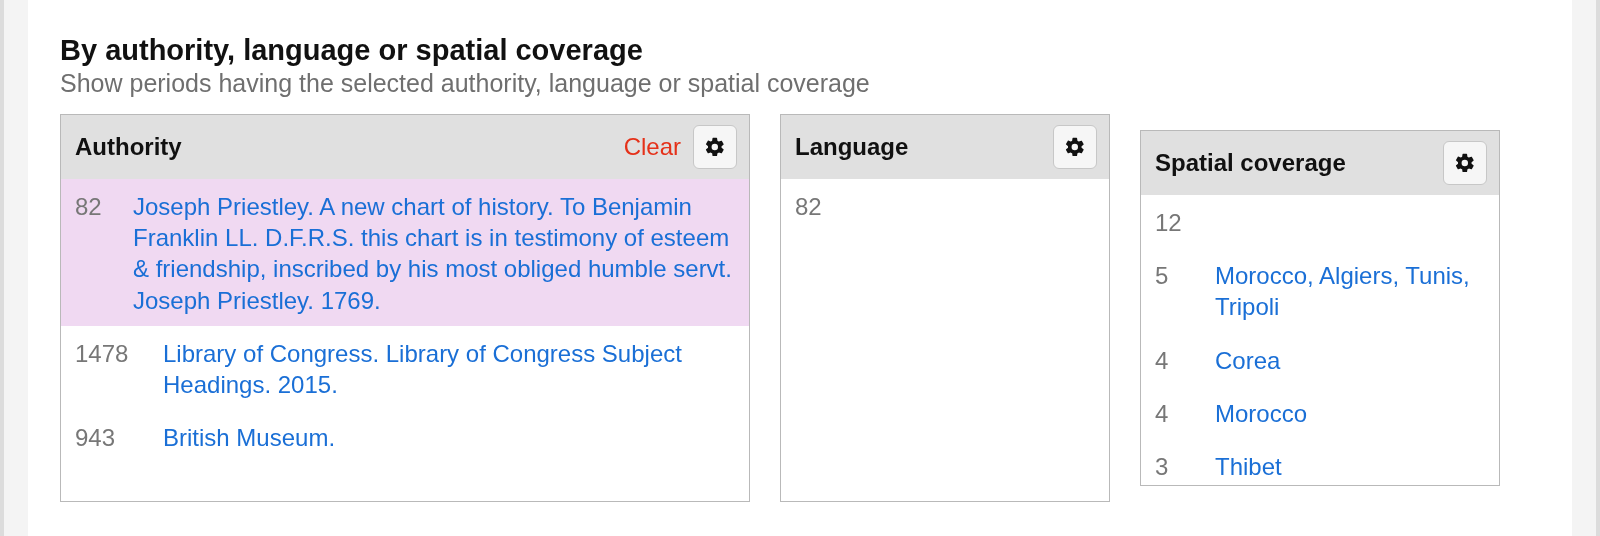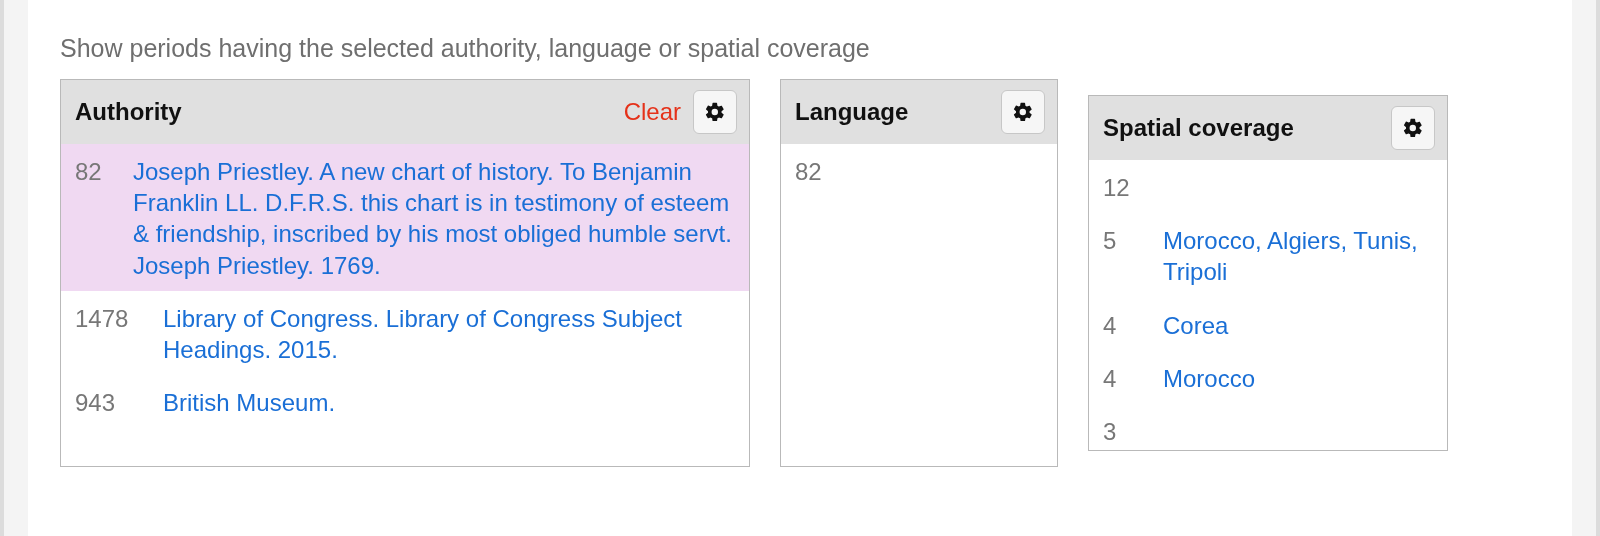--- a/index.html
+++ b/index.html
@@ -42,21 +42,21 @@
     align-items: center;
   }
   .panel {
     border: 1px solid #b9b9b9;
     background: #fff;
     flex: 0 0 auto;
     display: flex;
     flex-direction: column;
   }
   .panel-authority { width: 690px; height: 388px; }
-  .panel-language  { width: 278px; height: 388px; }
+  .panel-language  { width: 330px; height: 388px; }
   .panel-spatial   { width: 360px; height: 356px; }
   .panel-header {
     background: #e0e0e0;
     display: flex;
     align-items: center;
     padding: 10px 12px 10px 14px;
     gap: 8px;
   }
   .panel-title {
     font-size: 24px;
@@ -107,20 +107,21 @@
     color: #1a6fd6;
     flex: 1 1 auto;
   }
   .panel-spatial .count { min-width: 60px; }
 </style>
 </head>
 <body>
 
 <div class="outer">
   <div class="content">
+    <h2 class="section-title">By authority, language or spatial coverage</h2>
     <p class="section-sub">Show periods having the selected authority, language or spatial coverage</p>
 
     <div class="panels">
 
       <div class="panel panel-authority">
         <div class="panel-header">
           <span class="panel-title">Authority</span>
           <a class="clear-link">Clear</a>
           <div class="gear-btn">
             <svg viewBox="0 0 24 24">
@@ -181,20 +182,21 @@
             <div class="row">
               <span class="count">4</span>
               <span class="label">Corea</span>
             </div>
             <div class="row">
               <span class="count">4</span>
               <span class="label">Morocco</span>
             </div>
             <div class="row">
               <span class="count">3</span>
+              <span class="label">Thibet</span>
             </div>
             <div class="row">
               <span class="count">3</span>
               <span class="label">China</span>
             </div>
           </div>
       </div>
 
     </div>
   </div>

